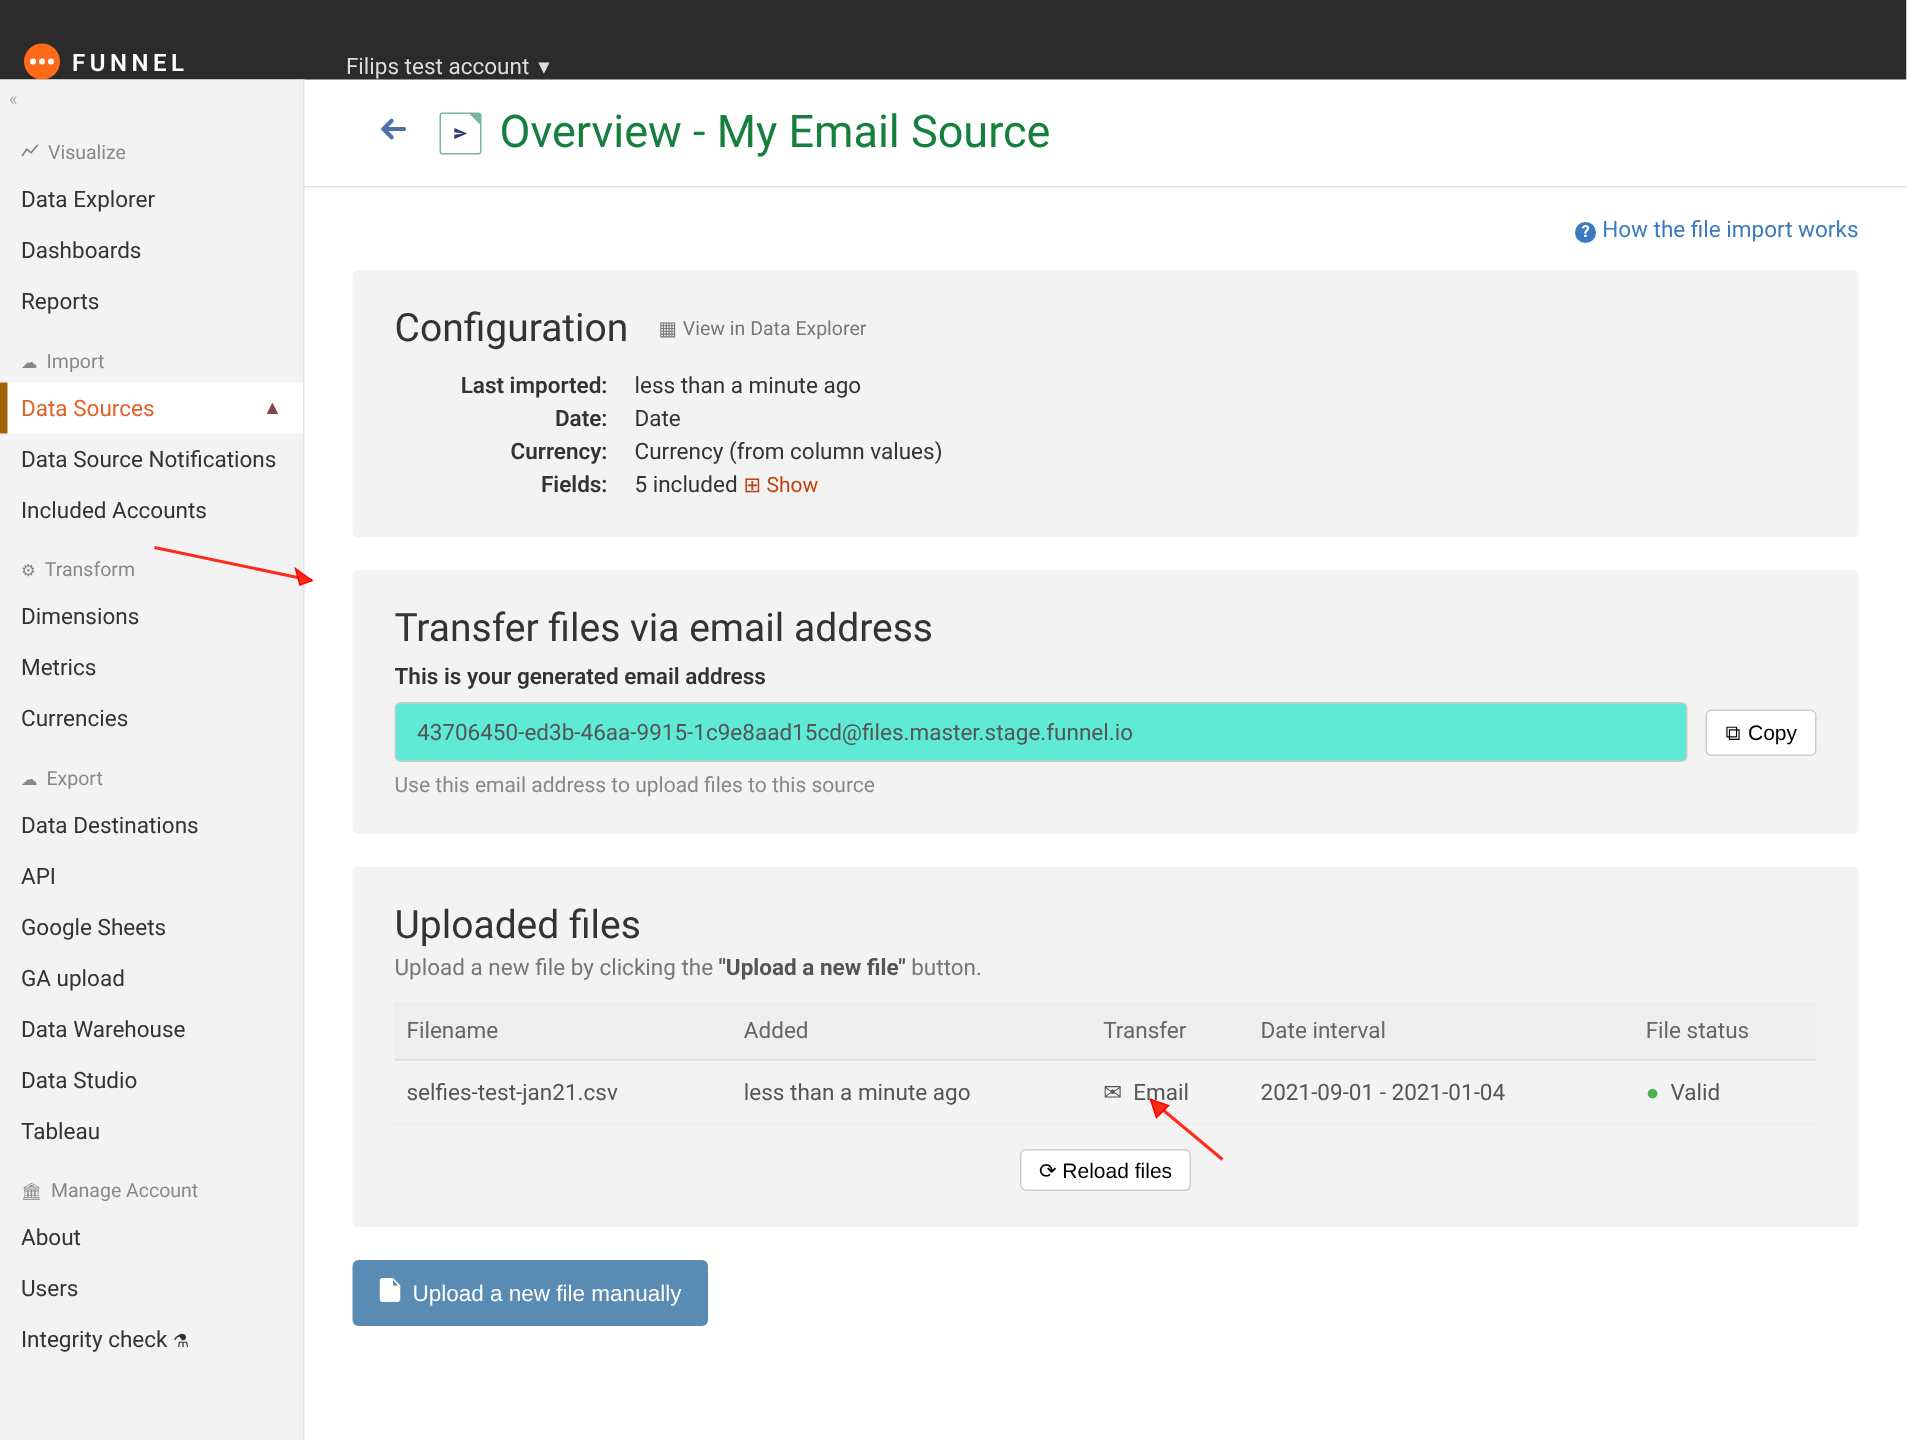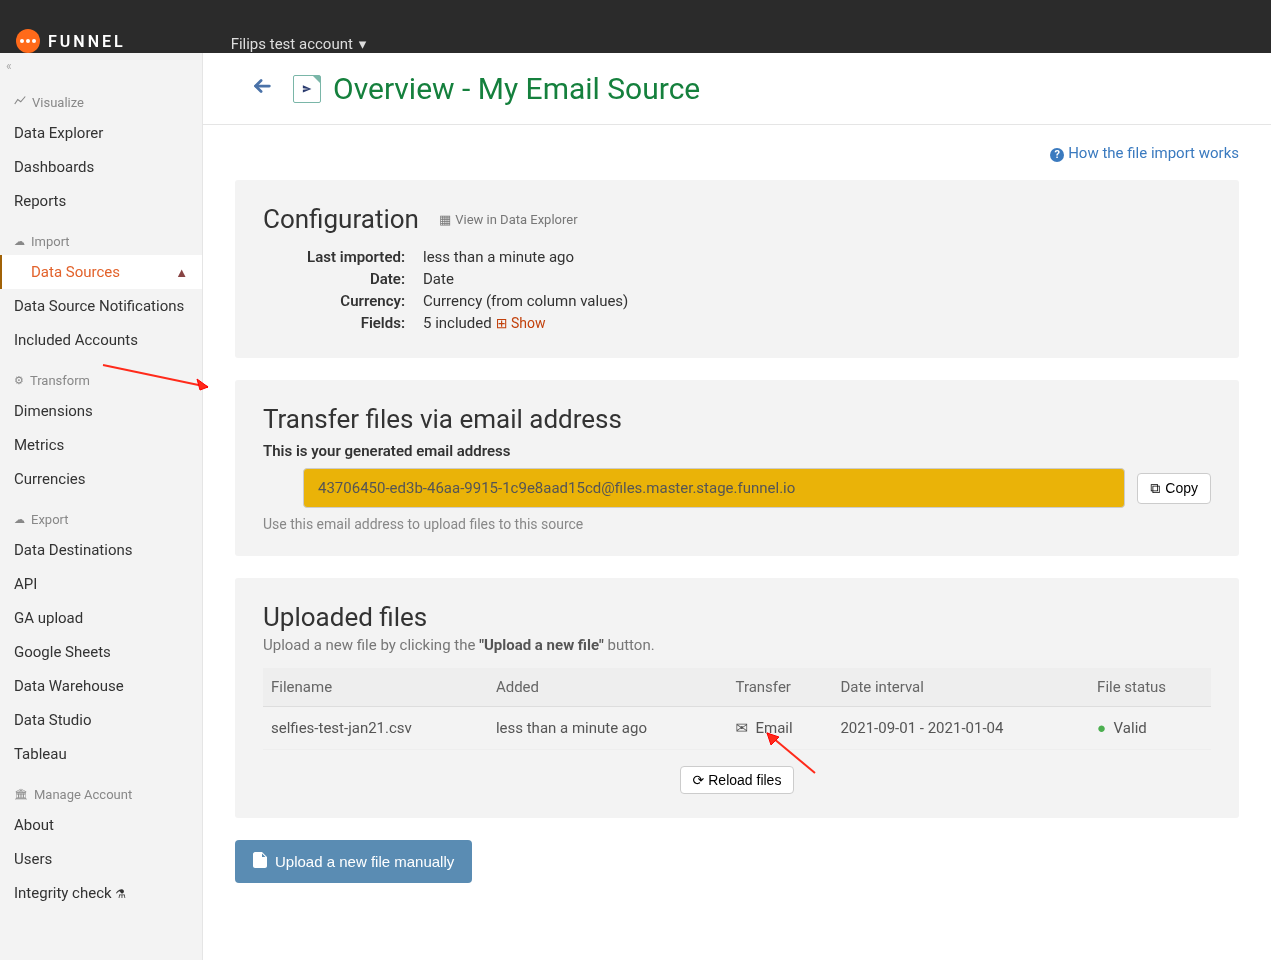--- a/index.html
+++ b/index.html
@@ -9,21 +9,21 @@
 .logo-circle { width: 24px; height: 24px; border-radius: 50%; background: #ff6a1a; display: flex; align-items: center; justify-content: center; }
 .logo-dots { display: flex; gap: 2px; }
 .logo-dots span { width: 4px; height: 4px; background: #fff; border-radius: 50%; }
 .account-switch { margin-left: 105px; font-size: 15px; color: #ddd; display: flex; align-items: center; gap: 6px; cursor: pointer; }
 .layout { display: flex; }
 .sidebar { width: 203px; background: #f3f3f3; min-height: calc(100vh - 53px); padding-top: 6px; position: relative; border-right: 1px solid #e5e5e5;}
 .collapse-btn { position: absolute; top: 6px; left: 6px; color: #aaa; font-size: 12px; cursor: pointer; }
 .nav-section-title { font-size: 13px; color: #888; padding: 8px 14px 6px; display: flex; align-items: center; gap: 6px; margin-top: 8px;}
 .nav-section-title:first-of-type { margin-top: 28px; }
 .nav-item { font-size: 15px; color: #333; padding: 8px 14px; cursor: pointer; display: flex; align-items: center; justify-content: space-between; }
-.nav-item.active { background: #fff; color: #e2622b; border-left: 2px solid #a16207; padding-left: 29px; }
+.nav-item.active { background: #fff; color: #e2622b; border-left: 5px solid #a16207; padding-left: 9px; }
 .warn-icon { color: #844; font-size: 13px; }
 .main { flex: 1; padding: 0; }
 .page-header { display: flex; align-items: center; gap: 20px; padding: 18px 32px 18px 48px; border-bottom: 1px solid #e5e5e5; }
 .back-arrow { color: #4a72a8; font-size: 22px; cursor: pointer; }
 .page-title-wrap { display: flex; align-items: center; gap: 12px; }
 .source-icon { width: 28px; height: 28px; border: 1px solid #7ab6a8; border-radius: 2px; display: flex; align-items: center; justify-content: center; background: #fff; position: relative; }
 .source-icon::before { content: ""; position: absolute; top: 0; right: 0; width: 0; height: 0; border-left: 7px solid transparent; border-top: 7px solid #7ab6a8; }
 .source-icon svg { width: 14px; height: 14px; }
 .page-title { font-size: 30px; font-weight: 400; color: #15803d; }
 .content-body { padding: 0 32px 32px 32px; position: relative; }
@@ -33,21 +33,21 @@
 .panel { background: #f3f3f3; border-radius: 3px; padding: 24px 28px; margin-bottom: 22px; }
 .panel-header { display: flex; align-items: center; gap: 20px; margin-bottom: 12px; }
 .panel-header h2 { font-size: 26px; font-weight: 400; color: #333; }
 .inline-link { color: #777; font-size: 13px; cursor: pointer; display: flex; align-items: center; gap: 4px; }
 .config-row { display: flex; align-items: center; padding: 2px 0; font-size: 15px; }
 .config-label { width: 160px; text-align: right; font-weight: 600; padding-right: 18px; }
 .config-value { color: #333; }
 .show-btn { color: #c2410c; font-size: 14px; margin-left: 4px; cursor: pointer; }
 .email-label { font-size: 15px; font-weight: 600; margin-bottom: 8px; margin-top: 8px; }
 .email-row { display: flex; align-items: center; gap: 12px; }
-.email-box { flex: 1; background: #eab308; border: 1px solid #ccc; border-radius: 4px; padding: 10px 14px; font-size: 15px; color: #555; margin-left: 40px; }
+.email-box { flex: 1; background: #5eead4; border: 1px solid #ccc; border-radius: 4px; padding: 10px 14px; font-size: 15px; color: #555; }
 .copy-btn { background: #fff; border: 1px solid #ccc; border-radius: 4px; padding: 6px 12px; font-size: 14px; cursor: pointer; display: flex; align-items: center; gap: 5px; }
 .email-hint { font-size: 14px; color: #888; margin-top: 8px; }
 .upload-desc { font-size: 15px; color: #777; margin-top: 4px; margin-bottom: 14px; }
 .upload-desc strong { color: #555; }
 .file-table { width: 100%; border-collapse: collapse; }
 .file-table th { text-align: left; font-weight: 400; color: #666; font-size: 15px; padding: 10px 8px; border-bottom: 1px solid #ddd; background: #eeeeee;}
 .file-table td { padding: 12px 8px; font-size: 15px; color: #555; border-bottom: 1px solid #eee; }
 .status-valid { color: #4caf50; }
 .reload-row { text-align: center; padding: 16px 0 0; }
 .reload-btn { background: #fff; border: 1px solid #ccc; border-radius: 4px; padding: 5px 12px; font-size: 14px; cursor: pointer; }
@@ -113,24 +113,24 @@
           <span>Currencies</span>
         </div>
         <div class="nav-section-title"><span style="font-size:11px;">☁</span> Export</div>
         <div class="nav-item">
           <span>Data Destinations</span>
         </div>
         <div class="nav-item">
           <span>API</span>
         </div>
         <div class="nav-item">
+          <span>Google Sheets</span>
+        </div>
+        <div class="nav-item">
           <span>GA upload</span>
-        </div>
-        <div class="nav-item">
-          <span>Google Sheets</span>
         </div>
         <div class="nav-item">
           <span>Data Warehouse</span>
         </div>
         <div class="nav-item">
           <span>Data Studio</span>
         </div>
         <div class="nav-item">
           <span>Tableau</span>
         </div>

